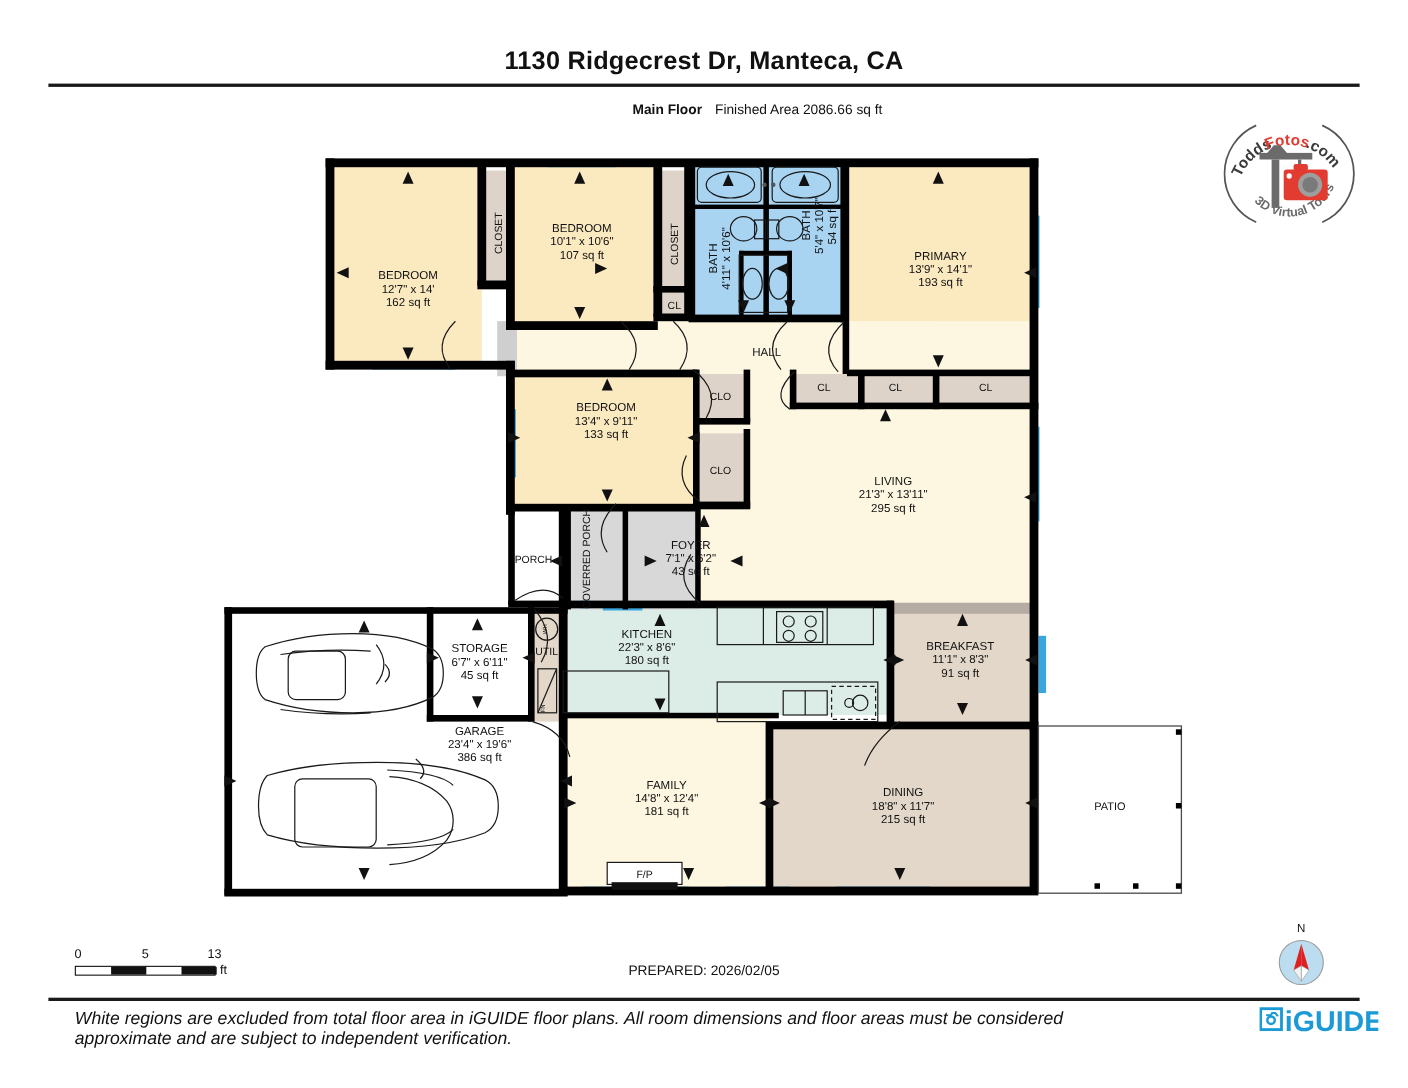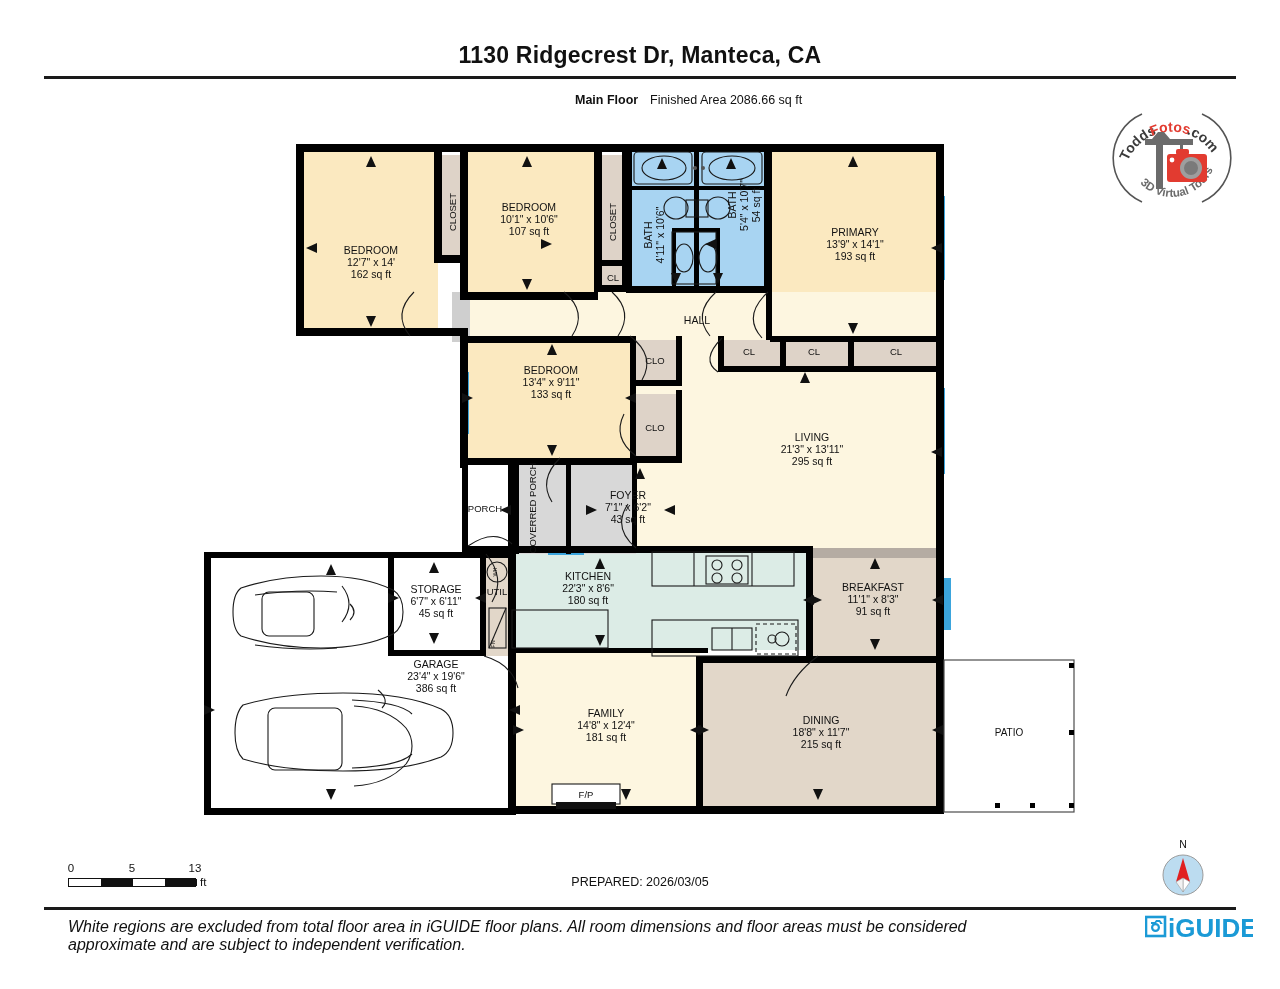--- a/index.html
+++ b/index.html
@@ -485,21 +485,21 @@
     <span style="left:64px">5</span>
     <span style="left:127px">13</span>
   </div>
   <div id="scale-bar">
     <i style="left:32px;width:32px"></i>
     <i style="left:96px;width:32px"></i>
   </div>
   <div id="scale-ft">ft</div>
 </div>
 
-<div id="prepared">PREPARED: 2026/03/05</div>
+<div id="prepared">PREPARED: 2026/02/05</div>
 
 <div id="compass">
   <div class="n">N</div>
   <svg width="56" height="48" viewBox="0 0 56 48" style="position:absolute;left:0;top:13px">
     <circle cx="28" cy="24" r="20" fill="#bcdcf0" stroke="#9b9b9b" stroke-width="1"></circle>
     <path d="M28 7 L35 31 L28 27 Z" fill="#e02020"></path>
     <path d="M28 7 L21 31 L28 27 Z" fill="#e02020"></path>
     <path d="M28 41 L35 31 L28 27 Z" fill="#ffffff" stroke="#9b9b9b" stroke-width=".6"></path>
     <path d="M28 41 L21 31 L28 27 Z" fill="#f2f2f2" stroke="#9b9b9b" stroke-width=".6"></path>
   </svg>

